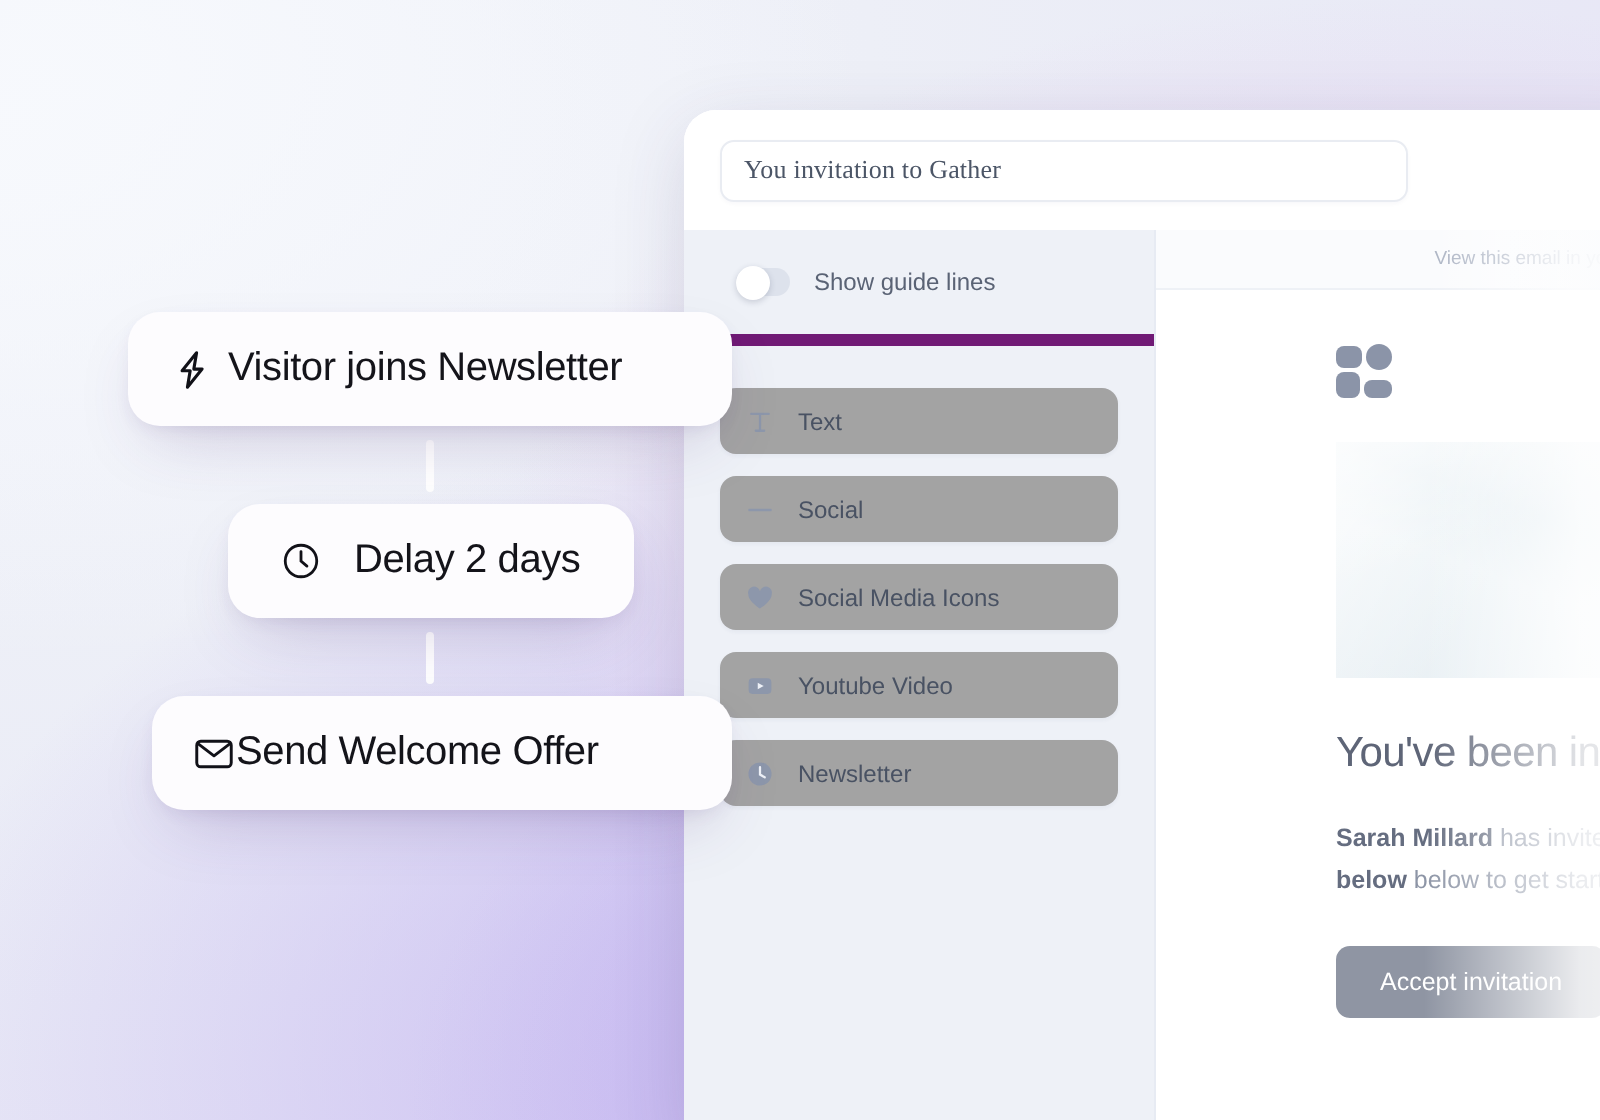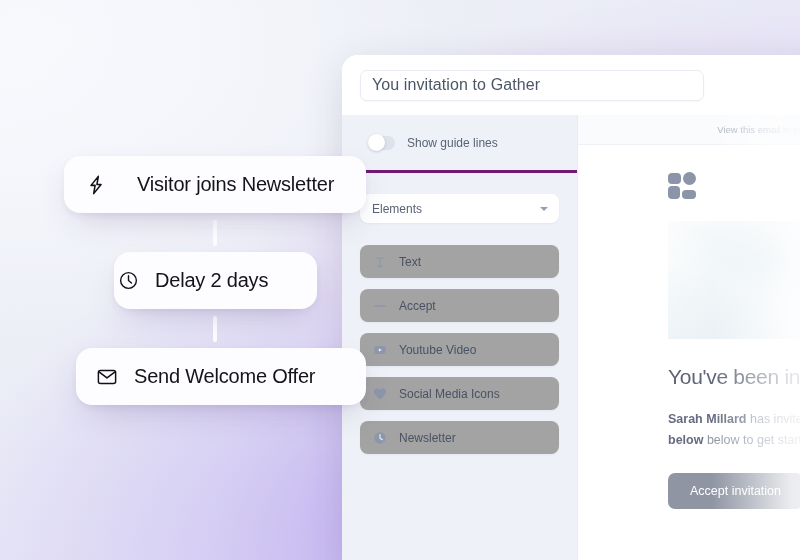--- a/index.html
+++ b/index.html
@@ -48,23 +48,23 @@
     display: flex; align-items: center; justify-content: center;
     flex: none;
   }
   .node-label {
     font-size: 20px;
     color: #14141a;
     letter-spacing: -0.2px;
     white-space: nowrap;
   }
 
-  #node-trigger { left: 64px; top: 156px; width: 302px; height: 57px; padding-left: 21px; gap: 30px; }
-  #node-delay   { left: 114px; top: 252px; width: 203px; height: 57px; padding-left: 4px; gap: 16px; }
-  #node-action  { left: 76px; top: 348px; width: 290px; height: 57px; padding-left: 20px; gap: 16px; }
+  #node-trigger { left: 64px; top: 156px; width: 302px; height: 57px; padding-left: 21px; gap: 7px; }
+  #node-delay   { left: 114px; top: 252px; width: 203px; height: 57px; padding-left: 26px; gap: 16px; }
+  #node-action  { left: 76px; top: 348px; width: 290px; height: 57px; padding-left: 20px; }
   #node-delay .node-label { font-size: 20px; }
 
   .connector {
     position: absolute;
     width: 4px;
     border-radius: 3px;
     background: #ffffff;
     opacity: 0.96;
   }
   #conn-1 { left: 213px; top: 220px; height: 26px; }
@@ -90,37 +90,37 @@
   }
   .subject-input {
     width: 344px; height: 31px;
     border: 1px solid #e9ecf2;
     border-radius: 7px;
     background: #ffffff;
     display: flex; align-items: center;
     padding: 0 11px;
     box-shadow: 0 1px 2px rgba(30,40,80,0.03);
   }
-  .subject-input .val { font-size: 16px; color: #4c5667; letter-spacing: 0.1px; }
+  .subject-input .val { font-size: 13px; color: #4c5667; letter-spacing: 0.1px; font-family: Liberation Serif, serif; }
 
   .app-body { display: flex; height: 480px; }
 
   
   .sidebar {
     width: 235px;
     background: #eef1f7;
     flex: none;
     display: flex; flex-direction: column;
   }
   .guide-row {
     height: 58px;
     display: flex; align-items: center;
     padding-left: 26px;
     gap: 12px;
-    border-bottom: 3px solid #701a75;
+    border-bottom: 6px solid #701a75;
   }
   .toggle {
     width: 27px; height: 14px;
     border-radius: 8px;
     background: #dde2ec;
     position: relative; flex: none;
   }
   .toggle .knob {
     position: absolute; left: 0; top: -1.5px;
     width: 17px; height: 17px;
@@ -250,62 +250,58 @@
 
         <div class="guide-row">
           <div class="toggle">
             <div class="knob"></div>
           </div>
           <span class="guide-label">Show guide lines</span>
         </div>
 
         <div class="sb-inner">
 
-          <div class="dropdown">
-            <span class="dd-label">Elements</span>
-            <span class="caret"></span>
-          </div>
 
           <div class="el-item">
             <span class="el-ico">
               <svg viewBox="0 0 16 16" width="14" height="14" fill="none" stroke="currentColor" stroke-width="1.3" stroke-linecap="round">
                 <path d="M3 3.4h10M8 3.4V13M5.6 13h4.8"></path>
               </svg>
             </span>
             <span class="el-label">Text</span>
           </div>
 
 
           <div class="el-item">
             <span class="el-ico">
               <svg viewBox="0 0 16 16" width="14" height="14" fill="none" stroke="currentColor" stroke-width="1.5" stroke-linecap="round">
                 <path d="M2 8h12"></path>
               </svg>
             </span>
-            <span class="el-label">Accept</span>
-          </div>
-
+            <span class="el-label">Social</span>
+          </div>
+
+
+          <div class="el-item">
+            <span class="el-ico">
+              <svg viewBox="0 0 16 16" width="14" height="14" fill="currentColor">
+                <path d="M8 14S1.3 9.9 1.3 5.8A3.4 3.4 0 018 4.1a3.4 3.4 0 016.7 1.7C14.7 9.9 8 14 8 14z"></path>
+              </svg>
+            </span>
+            <span class="el-label">Social Media Icons</span>
+          </div>
 
           <div class="el-item">
             <span class="el-ico">
               <svg viewBox="0 0 16 16" width="14" height="14" fill="currentColor">
                 <rect x="1.5" y="3.5" width="13" height="9" rx="2.2"></rect>
                 <path d="M6.7 6.2l3.4 1.8-3.4 1.8z" fill="#eef1f7"></path>
               </svg>
             </span>
             <span class="el-label">Youtube Video</span>
-          </div>
-
-          <div class="el-item">
-            <span class="el-ico">
-              <svg viewBox="0 0 16 16" width="14" height="14" fill="currentColor">
-                <path d="M8 14S1.3 9.9 1.3 5.8A3.4 3.4 0 018 4.1a3.4 3.4 0 016.7 1.7C14.7 9.9 8 14 8 14z"></path>
-              </svg>
-            </span>
-            <span class="el-label">Social Media Icons</span>
           </div>
 
           <div class="el-item">
             <span class="el-ico">
               <svg viewBox="0 0 16 16" width="14" height="14" fill="currentColor">
                 <circle cx="8" cy="8" r="6.6"></circle>
                 <path d="M8 4.1v4.2l2.7 1.6" stroke="#eef1f7" stroke-width="1.3" fill="none" stroke-linecap="round"></path>
               </svg>
             </span>
             <span class="el-label">Newsletter</span>

